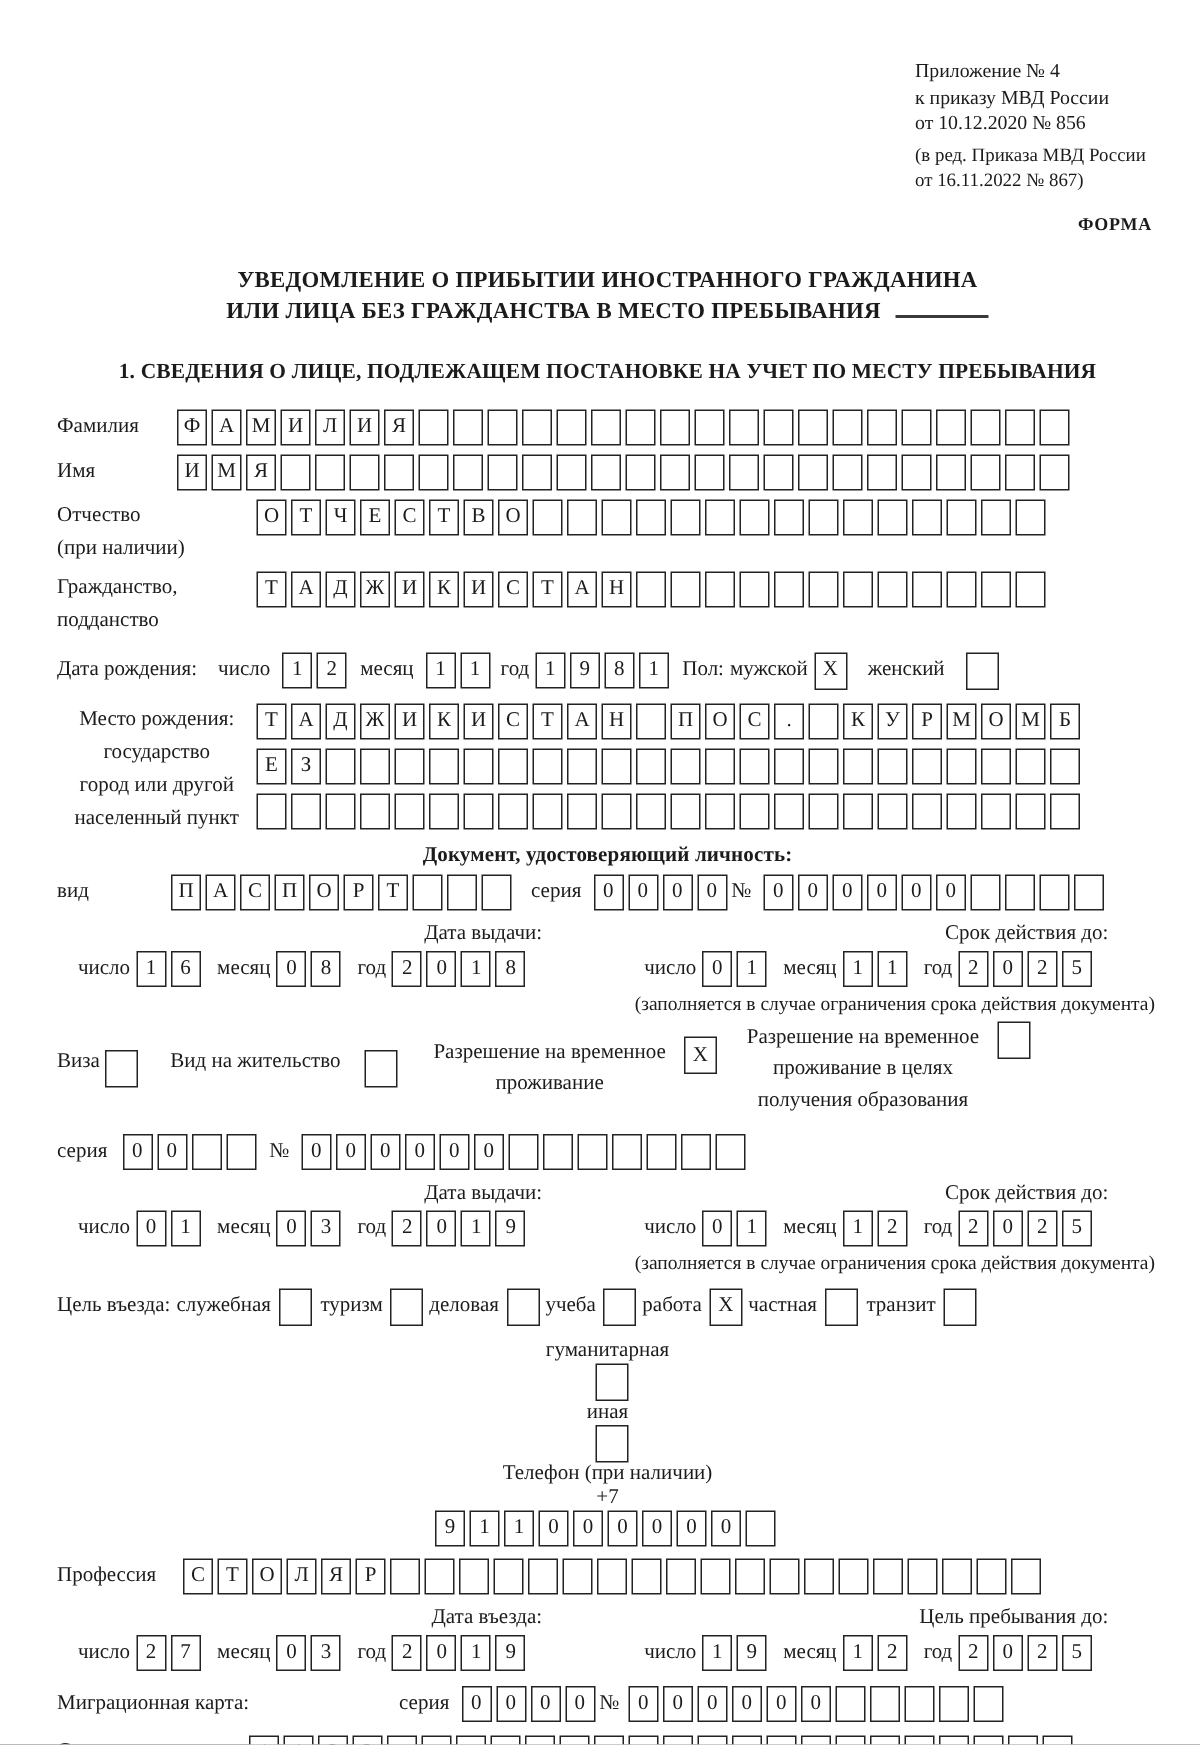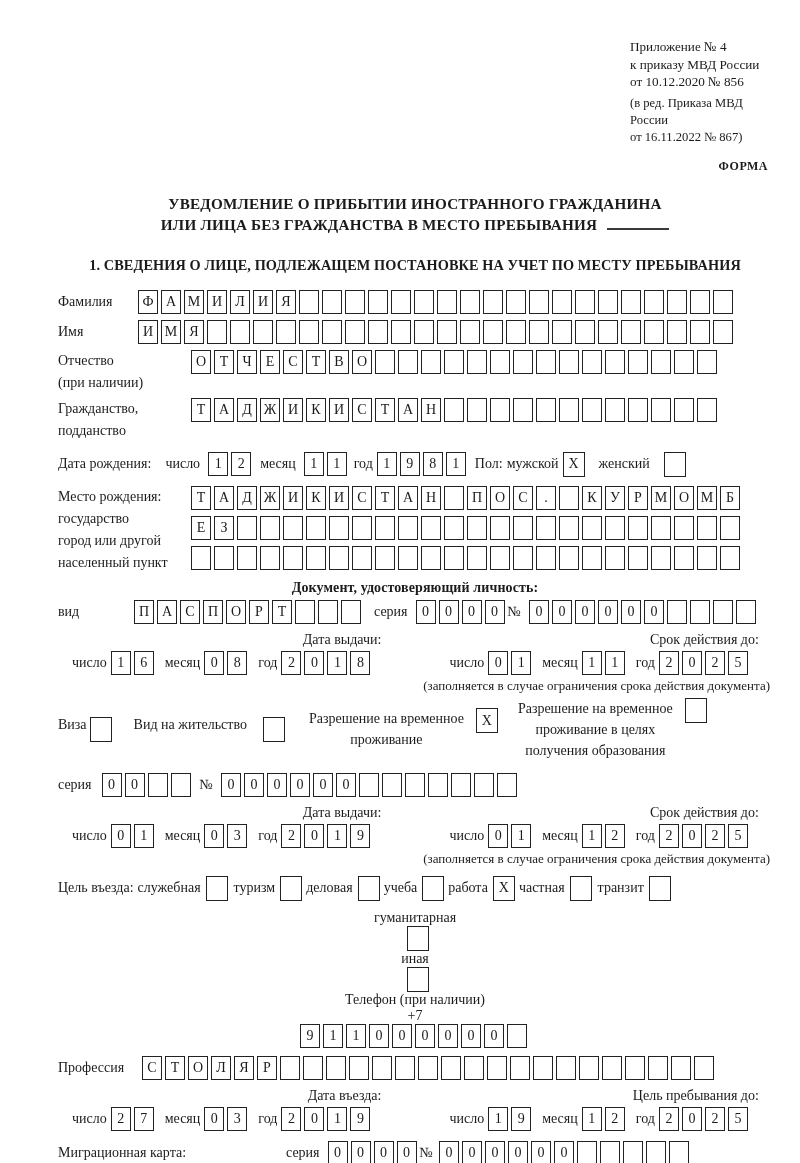--- a/index.html
+++ b/index.html
@@ -1,19 +1,19 @@
 <!DOCTYPE html>
 <html><head>
 <meta charset="utf-8">
 <style>
   html,body{margin:0;padding:0;background:#888;}
   .page{
     width:800px;height:1163px;margin:0 auto;background:#fff;color:#1b1b1b;
     font-family:"Liberation Serif","DejaVu Serif",serif;font-size:14px;
-    box-sizing:border-box;padding:38px 28px 0 58px;overflow:hidden;position:relative;
+    box-sizing:border-box;padding:38px 28px 0 38px;overflow:hidden;position:relative;
   }
   
   .hdr-note{margin-left:572px;font-size:13.2px;line-height:17.5px;}
   .hdr-note2{margin-left:572px;font-size:12.6px;line-height:17px;margin-top:4px;}
   .forma{margin-top:13px;text-align:right;font-weight:bold;font-size:12px;padding-right:4px;letter-spacing:.5px;}
   
   .title{margin-top:19px;text-align:center;font-weight:bold;font-size:15.2px;line-height:21.5px;letter-spacing:.2px;}
   .blankline{display:inline-block;width:62px;border-bottom:2px solid #3a3a3a;margin-left:10px;height:12px;}
   .sec-head{margin-top:21px;text-align:center;font-weight:bold;font-size:14.3px;letter-spacing:.1px;}
   
@@ -231,21 +231,21 @@
     <span class="gap4"></span>
     <span>мужской</span>
     <span class="gap4"></span>
     <span class="chk">X</span>
     <span class="gap14"></span>
     <span>женский</span>
     <span class="gap14"></span>
     <span class="chk"></span>
   </div>
 
-  <div class="frow top" style="margin-top:9px;">
+  <div class="frow top" style="margin-top:9px;text-align:center;">
     <span class="lblcol" style="width:133px;">
       <div>Место рождения:</div>
       <div>государство</div>
       <div>город или другой</div>
       <div>населенный пункт</div>
     </span>
     <span class="cellrows">
       <span class="cells">
           <span class="cell">Т</span>
           <span class="cell">А</span>

